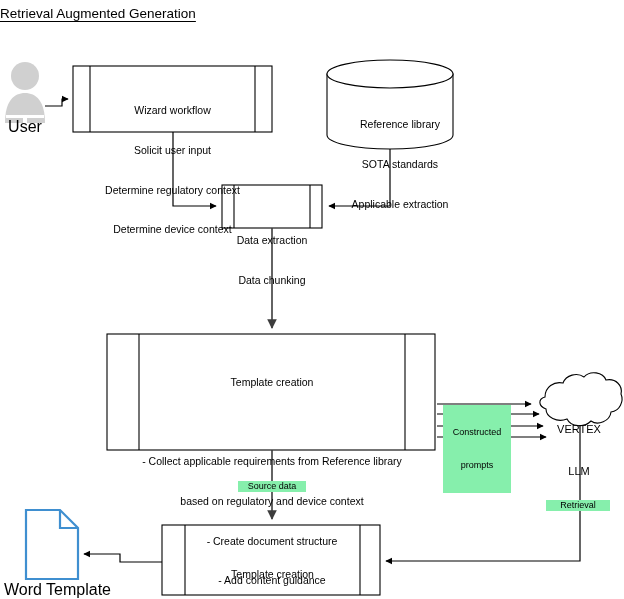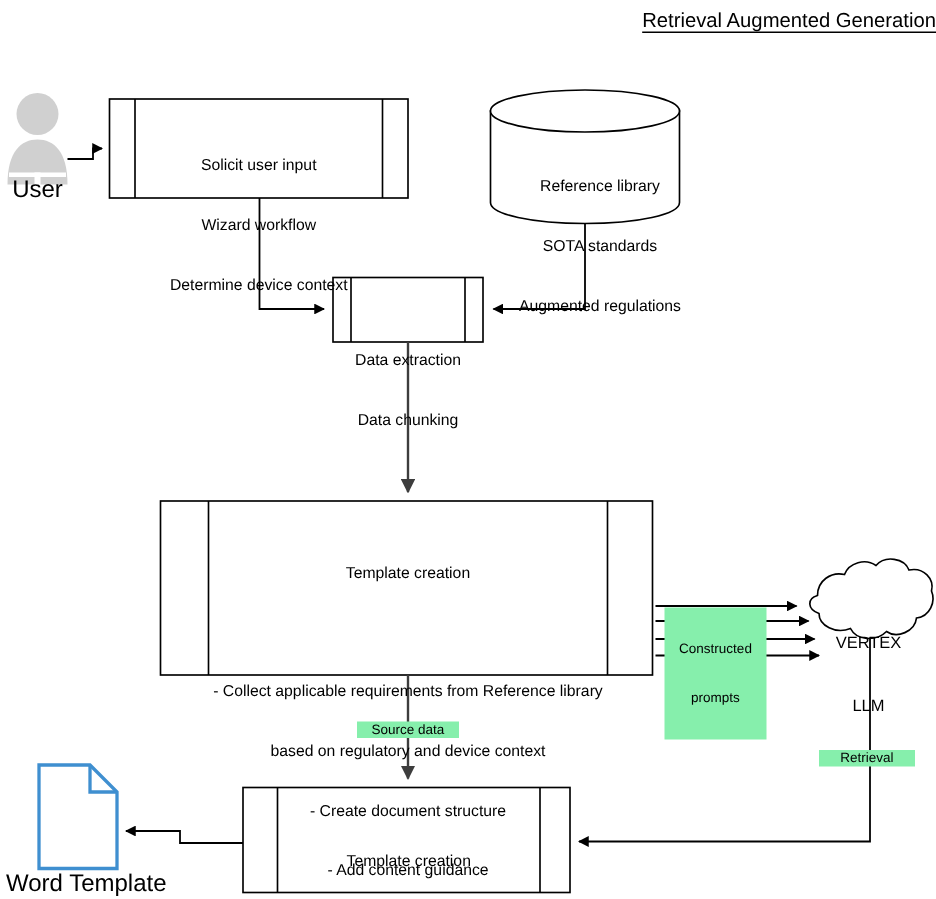--- a/index.html
+++ b/index.html
@@ -32,21 +32,21 @@
     white-space: pre;
     line-height: 13px;
     font-size: 10.5px;
     color: #000;
   }
   #page-title {
     position: absolute;
     left: 0;
     top: 6px;
     width: 624px;
-    text-align: right;
+    text-align: left;
     font-size: 13.5px;
     text-decoration: underline;
     text-underline-offset: 3px;
   }
   .box-text {
     font-size: 10.5px;
     line-height: 13.2px;
   }
   .edge-label {
     font-size: 9px;
@@ -148,29 +148,30 @@
     <path d="M 272 450 L 272 519" fill="none" stroke="#3d3d3d" stroke-width="1.6" marker-end="url(#arrow)"></path>
 
     <path d="M 580 425 L 580 561 L 386 561" fill="none" stroke="#000000" stroke-width="1.2" marker-end="url(#arrowk)"></path>
 
     <path d="M 162 562 L 120 562 L 120 554 L 84 554" fill="none" stroke="#000000" stroke-width="1.2" marker-end="url(#arrowk)"></path>
   </svg>
 
   <div class="txt node-label-below" style="left:0px; top:120px; width:50px;">User</div>
 
   <div class="txt box-text" style="left:90px; top:78px; width:165px;">
+    <div>Wizard workflow</div>
     <div>Solicit user input</div>
-    <div>Wizard workflow</div>
+    <div>Determine regulatory context</div>
     <div>Determine device context</div>
   </div>
 
   <div class="txt box-text" style="left:337px; top:92px; width:126px;">
     <div>Reference library</div>
     <div>SOTA standards</div>
-    <div>Augmented regulations</div>
+    <div>Applicable extraction</div>
   </div>
 
   <div class="txt box-text" style="left:234px; top:208px; width:76px;">
     <div>Data extraction</div>
     <div>Data chunking</div>
   </div>
 
   <div class="txt box-text" style="left:139px; top:350px; width:266px;">
     <div>Template creation</div>
     <div style="height:13px;"></div>

